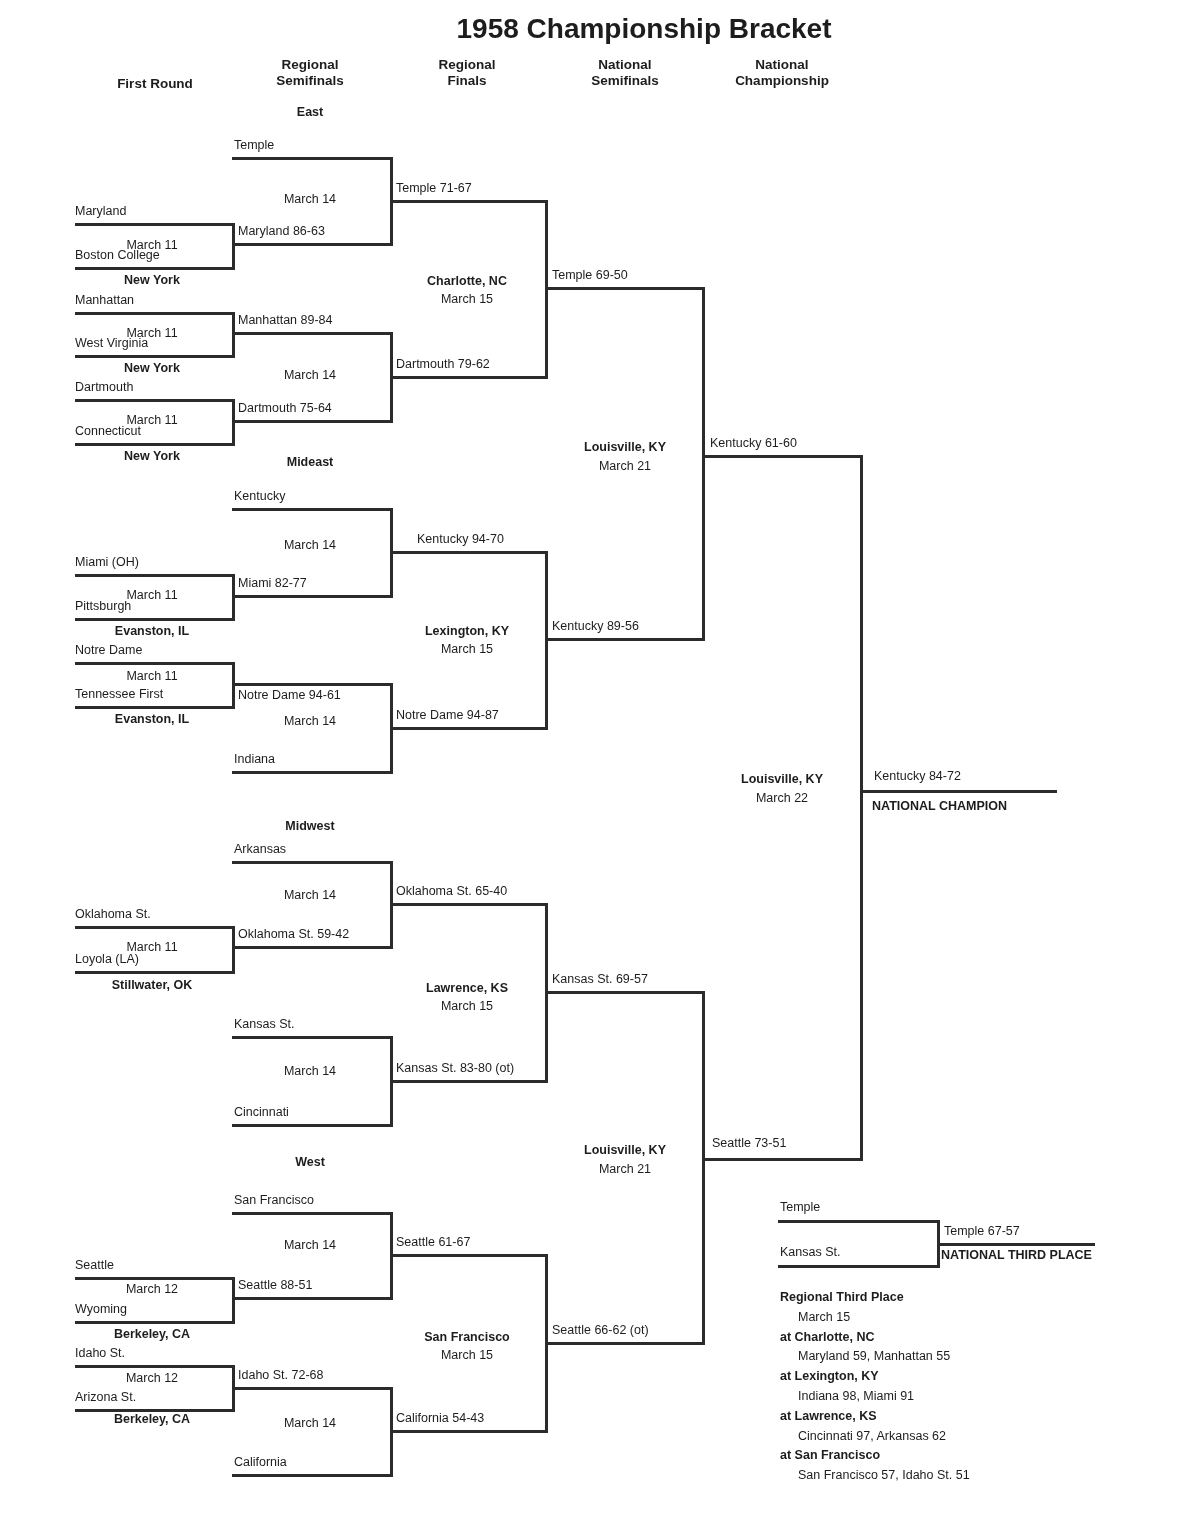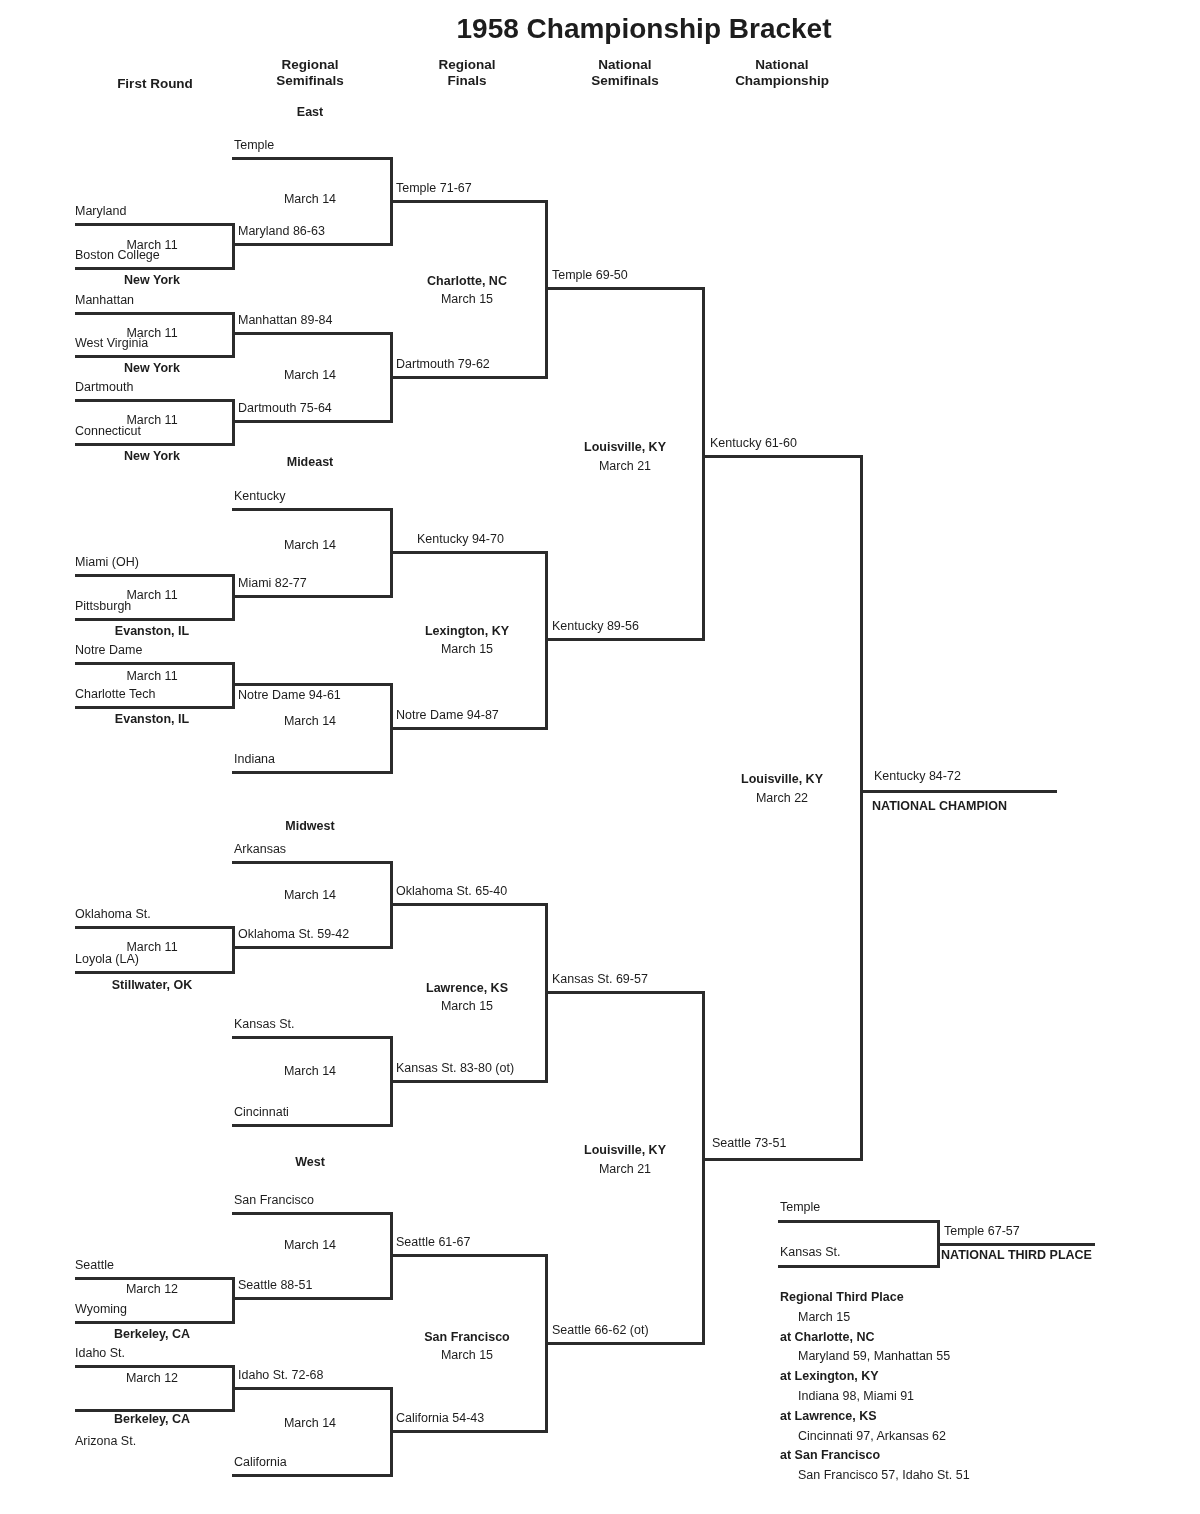--- a/index.html
+++ b/index.html
@@ -99,21 +99,21 @@
 <span class="lbl" style="left:234px;top:489px;">Kentucky</span>
 <span class="lbl c" style="left:310px;top:538px;">March 14</span>
 <span class="lbl" style="left:396px;top:532px;margin-left:21px;">Kentucky 94-70</span>
 <span class="lbl" style="left:75px;top:555px;">Miami (OH)</span>
 <span class="lbl c" style="left:152px;top:588px;">March 11</span>
 <span class="lbl" style="left:75px;top:599px;">Pittsburgh</span>
 <span class="lbl b c" style="left:152px;top:624px;">Evanston, IL</span>
 <span class="lbl" style="left:238px;top:576px;">Miami 82-77</span>
 <span class="lbl" style="left:75px;top:643px;">Notre Dame</span>
 <span class="lbl c" style="left:152px;top:669px;">March 11</span>
-<span class="lbl" style="left:75px;top:687px;">Charlotte Tech</span>
+<span class="lbl" style="left:75px;top:687px;">Tennessee First</span>
 <span class="lbl b c" style="left:152px;top:712px;">Evanston, IL</span>
 <span class="lbl" style="left:238px;top:688px;">Notre Dame 94-61</span>
 <span class="lbl c" style="left:310px;top:714px;">March 14</span>
 <span class="lbl" style="left:234px;top:752px;">Indiana</span>
 <span class="lbl" style="left:396px;top:708px;">Notre Dame 94-87</span>
 <span class="lbl b c" style="left:467px;top:624px;">Lexington, KY</span>
 <span class="lbl c" style="left:467px;top:642px;">March 15</span>
 <span class="lbl" style="left:552px;top:619px;text-align:center;">Kentucky 89-56</span>
 
 <span class="lbl b c" style="left:625px;top:440px;">Louisville, KY</span>
@@ -174,21 +174,21 @@
 <span class="lbl" style="left:234px;top:1193px;">San Francisco</span>
 <span class="lbl c" style="left:310px;top:1238px;">March 14</span>
 <span class="lbl" style="left:396px;top:1235px;">Seattle 61-67</span>
 <span class="lbl" style="left:75px;top:1258px;">Seattle</span>
 <span class="lbl c" style="left:152px;top:1282px;">March 12</span>
 <span class="lbl" style="left:75px;top:1302px;">Wyoming</span>
 <span class="lbl b c" style="left:152px;top:1327px;">Berkeley, CA</span>
 <span class="lbl" style="left:238px;top:1278px;">Seattle 88-51</span>
 <span class="lbl" style="left:75px;top:1346px;">Idaho St.</span>
 <span class="lbl c" style="left:152px;top:1371px;">March 12</span>
-<span class="lbl" style="left:75px;top:1390px;margin-top:44px;">Arizona St.</span>
+<span class="lbl" style="left:75px;top:1390px;">Arizona St.</span>
 <span class="lbl b c" style="left:152px;top:1412px;">Berkeley, CA</span>
 <span class="lbl" style="left:238px;top:1368px;">Idaho St. 72-68</span>
 <span class="lbl c" style="left:310px;top:1416px;">March 14</span>
 <span class="lbl" style="left:234px;top:1455px;">California</span>
 <span class="lbl" style="left:396px;top:1411px;">California 54-43</span>
 <span class="lbl b c" style="left:467px;top:1330px;">San Francisco</span>
 <span class="lbl c" style="left:467px;top:1348px;">March 15</span>
 <span class="lbl" style="left:552px;top:1323px;">Seattle 66-62 (ot)</span>
 
 <span class="lbl b c" style="left:625px;top:1143px;">Louisville, KY</span>

